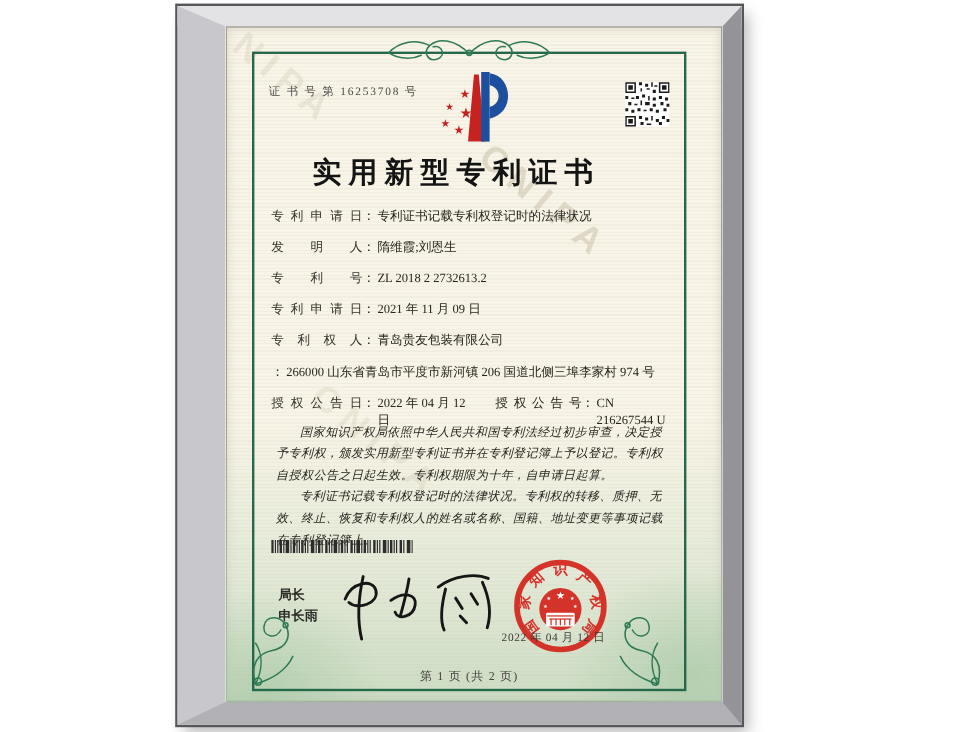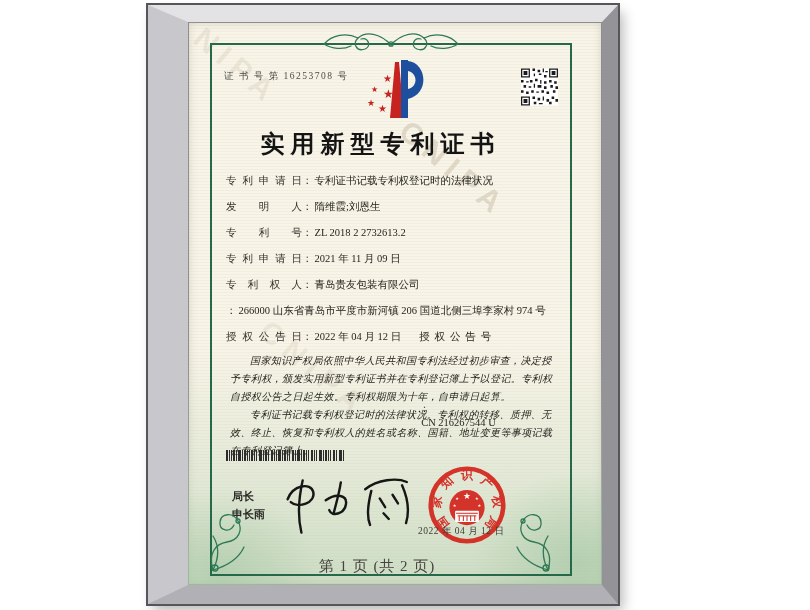--- a/index.html
+++ b/index.html
@@ -65,21 +65,21 @@
 
   
   .fields{
     position:absolute;left:38px;top:152px;width:334px;z-index:2;
     font-size:10.5px;color:#26251f;line-height:14px;
   }
   .frow{display:flex;margin-bottom:12px;}
   .f-label{display:inline-block;width:76px;flex:0 0 76px;text-align:justify;text-align-last:justify;color:#33322c;}
   .f-colon{flex:0 0 auto;}
   .f-value{flex:1 1 auto;padding-left:2px;}
-  .grant-pair2{margin-left:18px;display:flex;flex-direction:column;}
+  .grant-pair2{margin-left:18px;display:flex;}
   .g-label{display:inline-block;width:72px;flex:0 0 72px;text-align:justify;text-align-last:justify;}
 
   
   .paras{
     position:absolute;left:42px;top:330px;width:328px;z-index:2;
     font-size:10px;line-height:1.8;color:#26251f;font-style:italic;letter-spacing:.4px;
   }
   .paras p{margin:0;text-indent:2em;}
 
   .barcode{position:absolute;left:38px;top:428px;width:118px;height:11px;z-index:2;}
@@ -91,22 +91,22 @@
   }
   .signature{position:absolute;left:86px;top:446px;width:152px;height:74px;z-index:2;transform:rotate(-3deg);}
 
   .seal{position:absolute;left:235px;top:439px;width:88px;height:88px;z-index:2;opacity:.93;}
   .seal-date{
     position:absolute;left:230px;top:503px;width:120px;z-index:3;
     font-size:9.5px;color:#3c3b36;letter-spacing:.5px;white-space:nowrap;
   }
 
   .footer{
-    position:absolute;left:22px;width:334px;top:535px;z-index:2;text-align:center;
-    font-size:15px;color:#45443e;letter-spacing:1px;
+    position:absolute;left:22px;width:362px;top:535px;z-index:2;text-align:center;
+    font-size:10px;color:#45443e;letter-spacing:1px;
   }
 
   .orn-top{position:absolute;left:128px;top:7px;width:150px;height:30px;z-index:2;}
   .orn-bl{position:absolute;left:17px;top:478px;width:58px;height:74px;z-index:2;}
   .orn-br{position:absolute;left:310px;top:478px;width:58px;height:74px;z-index:2;transform:scaleX(-1);}
 </style>
 </head>
 <body>
 
 <div class="stage">

